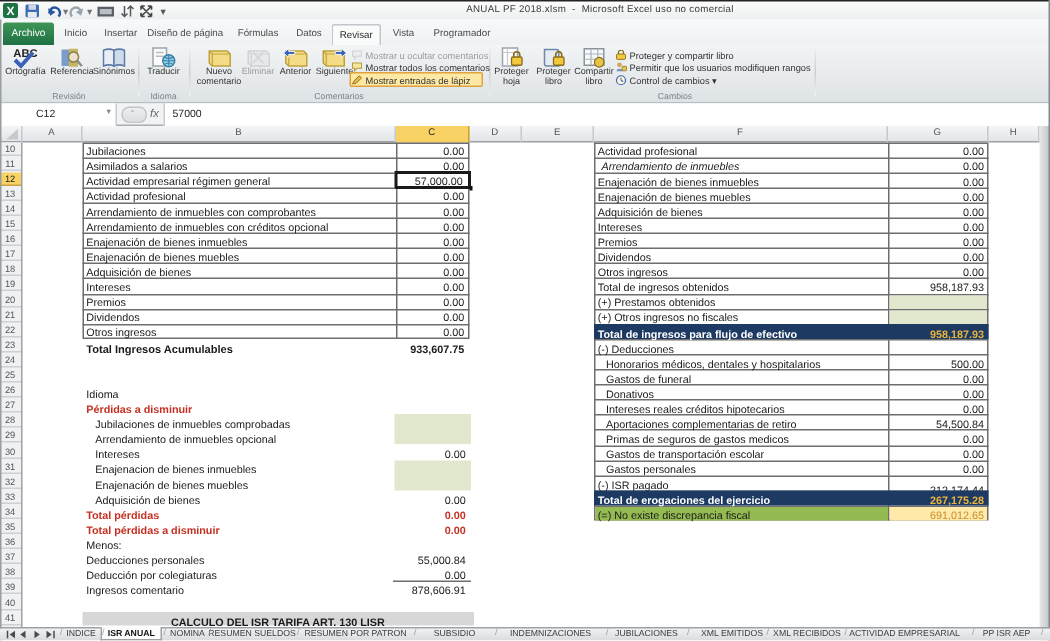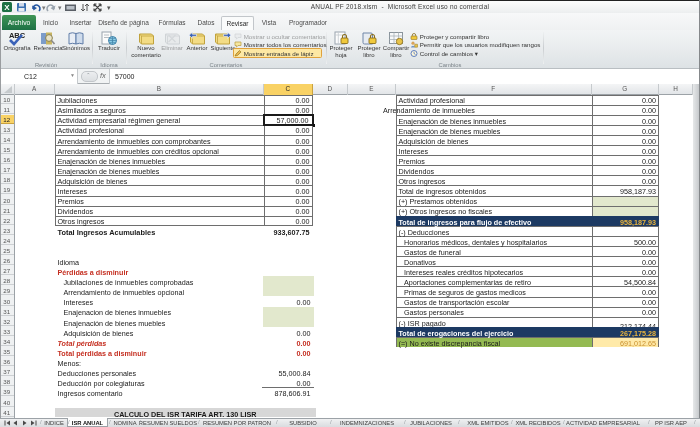--- a/index.html
+++ b/index.html
@@ -249,21 +249,21 @@
 <div class="rh" style="top:377.3px;height:9.1px;line-height:9.1px;">38</div>
 <div class="rh" style="top:387.4px;height:9.1px;line-height:9.1px;">39</div>
 <div class="rh" style="top:397.5px;height:9.1px;line-height:9.1px;">40</div>
 <div class="rh" style="top:407.59999999999997px;height:9.1px;line-height:9.1px;">41</div>
 <div class="abs" style="left:55.0px;top:94.5px;width:257.5px;height:131.29999999999998px;border:1px solid #6e6e6e;"></div>
 <div class="abs" style="left:264.0px;top:94.5px;width:1px;height:131.29999999999998px;background:#6e6e6e;"></div>
 <div class="cellline" style="left:55.0px;top:104.6px;width:257.5px;height:1px;"></div>
 <div class="lbl7" style="left:57.5px;top:96.1px;">Jubilaciones</div>
 <div class="val7" style="left:264.0px;top:96.1px;width:45.5px;">0.00</div>
 <div class="cellline" style="left:55.0px;top:114.7px;width:257.5px;height:1px;"></div>
-<div class="lbl7" style="left:57.5px;top:106.19999999999999px;">Asimilados a seguros</div>
+<div class="lbl7" style="left:57.5px;top:106.19999999999999px;">Asimilados a salarios</div>
 <div class="val7" style="left:264.0px;top:106.19999999999999px;width:45.5px;">0.00</div>
 <div class="cellline" style="left:55.0px;top:124.8px;width:257.5px;height:1px;"></div>
 <div class="lbl7" style="left:57.5px;top:116.3px;">Actividad empresarial régimen general</div>
 <div class="cellline" style="left:55.0px;top:134.9px;width:257.5px;height:1px;"></div>
 <div class="lbl7" style="left:57.5px;top:126.39999999999999px;">Actividad profesional</div>
 <div class="val7" style="left:264.0px;top:126.39999999999999px;width:45.5px;">0.00</div>
 <div class="cellline" style="left:55.0px;top:145.0px;width:257.5px;height:1px;"></div>
 <div class="lbl7" style="left:57.5px;top:136.5px;">Arrendamiento de inmuebles con comprobantes</div>
 <div class="val7" style="left:264.0px;top:136.5px;width:45.5px;">0.00</div>
 <div class="cellline" style="left:55.0px;top:155.1px;width:257.5px;height:1px;"></div>
@@ -299,41 +299,41 @@
 <div class="lbl7" style="left:57.5px;top:257.90000000000003px;">Idioma</div>
 <div class="lbl7 red" style="left:57.5px;top:268.0px;">Pérdidas a disminuir</div>
 <div class="lbl7" style="left:63.5px;top:278.09999999999997px;">Jubilaciones de inmuebles comprobadas</div>
 <div class="lbl7" style="left:63.5px;top:288.2px;">Arrendamiento de inmuebles opcional</div>
 <div class="lbl7" style="left:63.5px;top:298.3px;">Intereses</div>
 <div class="val7" style="left:264.0px;top:298.3px;width:46.5px;">0.00</div>
 <div class="lbl7" style="left:63.5px;top:308.40000000000003px;">Enajenacion de bienes inmuebles</div>
 <div class="lbl7" style="left:63.5px;top:318.5px;">Enajenación de bienes muebles</div>
 <div class="lbl7" style="left:63.5px;top:328.59999999999997px;">Adquisición de bienes</div>
 <div class="val7" style="left:264.0px;top:328.59999999999997px;width:46.5px;">0.00</div>
-<div class="lbl7 red" style="left:57.5px;top:338.7px;font-style:italic;">Total pérdidas</div>
+<div class="lbl7 red" style="left:57.5px;top:338.7px;">Total pérdidas</div>
 <div class="val7 red" style="left:264.0px;top:338.7px;width:46.5px;">0.00</div>
 <div class="lbl7 red" style="left:57.5px;top:348.8px;">Total pérdidas a disminuir</div>
 <div class="val7 red" style="left:264.0px;top:348.8px;width:46.5px;">0.00</div>
 <div class="lbl7" style="left:57.5px;top:358.9px;">Menos:</div>
 <div class="lbl7" style="left:57.5px;top:369.0px;">Deducciones personales</div>
 <div class="val7" style="left:264.0px;top:369.0px;width:46.5px;">55,000.84</div>
 <div class="lbl7" style="left:57.5px;top:379.1px;">Deducción por colegiaturas</div>
 <div class="val7" style="left:264.0px;top:379.1px;width:46.5px;">0.00</div>
 <div class="lbl7" style="left:57.5px;top:389.2px;">Ingresos comentario</div>
 <div class="val7" style="left:264.0px;top:389.2px;width:46.5px;">878,606.91</div>
 <div class="cellline" style="left:262.0px;top:387.4px;width:51.5px;height:1px;"></div>
 <div class="abs" style="left:55.0px;top:408.09999999999997px;width:260.5px;height:9.1px;background:#d7d7d7;"></div>
 <div class="lbl7 bold" style="left:55.0px;top:409.59999999999997px;width:260.5px;text-align:center;">CALCULO DEL ISR TARIFA ART. 130 LISR</div>
 <div class="abs" style="left:396.0px;top:94.5px;width:263.0px;height:252.5px;border:1px solid #6e6e6e;"></div>
 <div class="abs" style="left:591.5px;top:94.5px;width:1px;height:252.5px;background:#6e6e6e;"></div>
 <div class="cellline" style="left:396.0px;top:104.6px;width:263.0px;height:1px;"></div>
 <div class="lbl7" style="left:398.5px;top:96.3px;">Actividad profesional</div>
 <div class="val7" style="left:591.5px;top:96.3px;width:64.5px;">0.00</div>
 <div class="cellline" style="left:396.0px;top:114.7px;width:263.0px;height:1px;"></div>
-<div class="lbl7" style="left:383px;top:106.39999999999999px;">Arrendamiento de inmuebles</div>
+<div class="lbl7" style="left:401px;top:106.39999999999999px;font-style:italic;">Arrendamiento de inmuebles</div>
 <div class="val7" style="left:591.5px;top:106.39999999999999px;width:64.5px;">0.00</div>
 <div class="cellline" style="left:396.0px;top:124.8px;width:263.0px;height:1px;"></div>
 <div class="lbl7" style="left:398.5px;top:116.5px;">Enajenación de bienes inmuebles</div>
 <div class="val7" style="left:591.5px;top:116.5px;width:64.5px;">0.00</div>
 <div class="cellline" style="left:396.0px;top:134.9px;width:263.0px;height:1px;"></div>
 <div class="lbl7" style="left:398.5px;top:126.6px;">Enajenación de bienes muebles</div>
 <div class="val7" style="left:591.5px;top:126.6px;width:64.5px;">0.00</div>
 <div class="cellline" style="left:396.0px;top:145.0px;width:263.0px;height:1px;"></div>
 <div class="lbl7" style="left:398.5px;top:136.70000000000002px;">Adquisición de bienes</div>
 <div class="val7" style="left:591.5px;top:136.70000000000002px;width:64.5px;">0.00</div>

